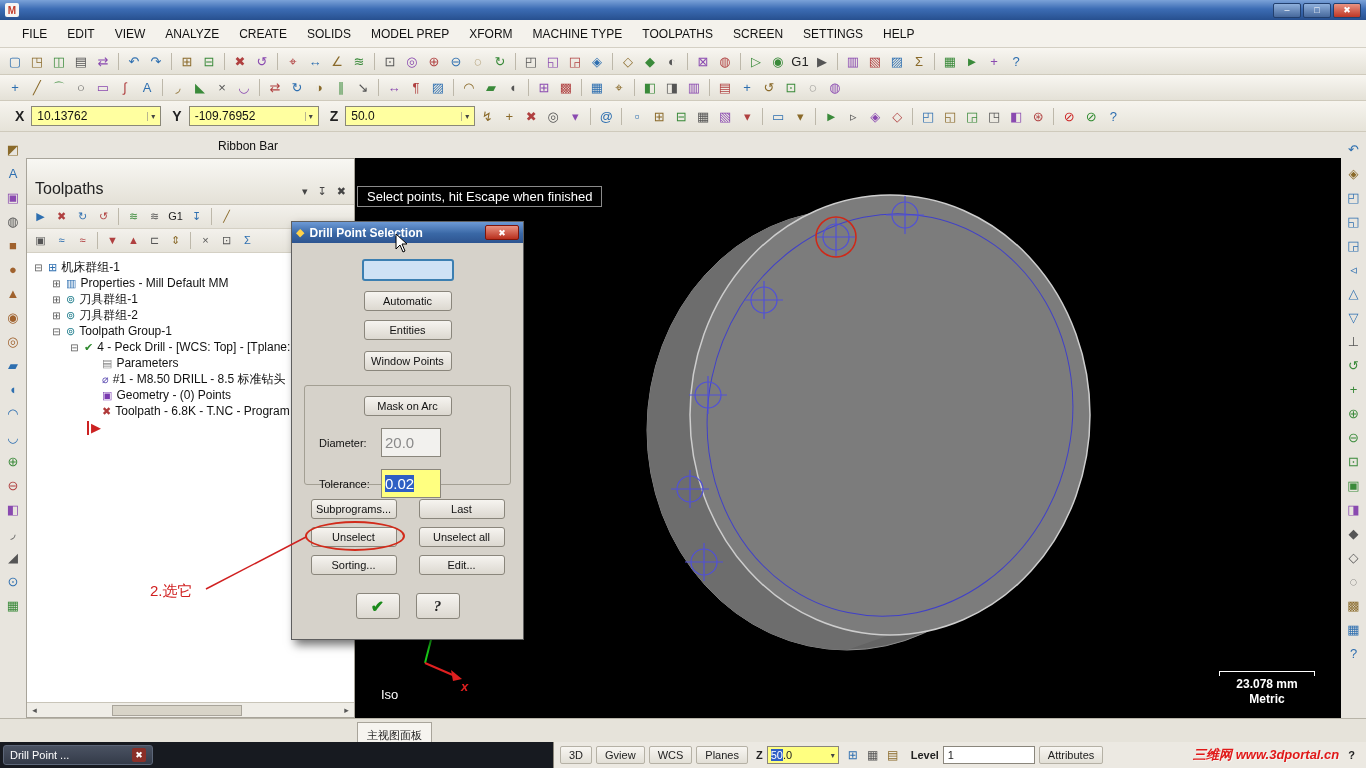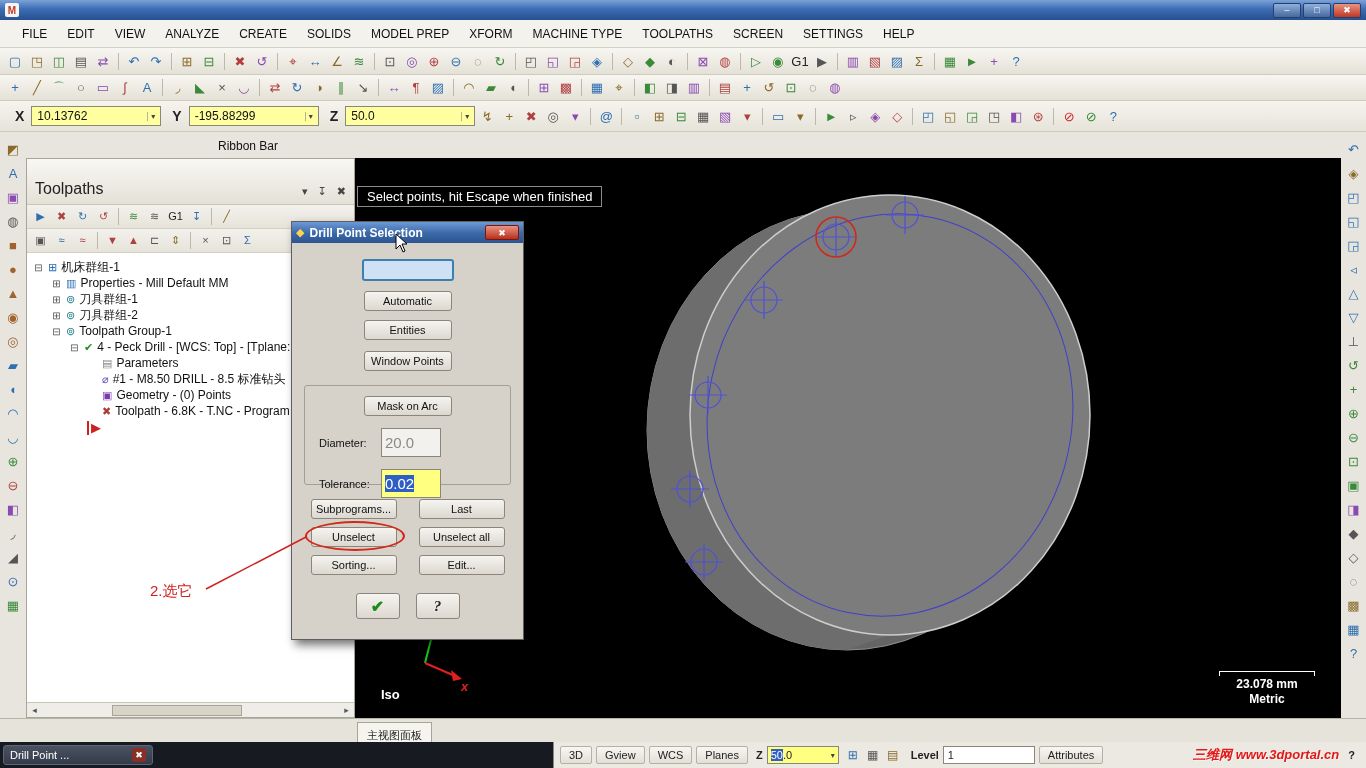--- a/index.html
+++ b/index.html
@@ -60,21 +60,21 @@
   .insert-arrow::before{content:"";position:absolute;left:60px;top:2px;width:2px;height:14px;background:#cc2222}
   .panel-hscroll{height:15px;background:#efede7;border-top:1px solid #c9c5b9;display:flex;align-items:center;font-size:9px;color:#555}
   .hs-btn{width:15px;text-align:center}
   .hthumb{width:130px;height:11px;background:#d8d4c8;border:1px solid #a8a49a;margin-left:70px}
   .hs-right{margin-left:auto}
 
   
   .viewport{position:absolute;left:355px;top:158px;width:986px;height:560px;background:#000}
   .vp-svg{position:absolute;left:0;top:0}
   .prompt{position:absolute;left:2px;top:28px;background:#000;border:1px solid #8a8a8a;color:#fff;font-size:13px;padding:2px 9px;white-space:nowrap}
-  .iso-label{position:absolute;left:26px;bottom:16px;color:#fff;font-weight:bold;font-size:13px}
+  .iso-label{position:absolute;left:26px;bottom:16px;color:#fff;font-weight:normal;font-size:13px}
   .scalebox{position:absolute;right:26px;bottom:12px;color:#fff;text-align:center;font-size:12px;font-weight:bold;line-height:1.2}
   .scale-line{border-top:1px solid #fff;border-left:1px solid #fff;border-right:1px solid #fff;height:5px;width:96px;margin:0 auto 1px}
 
   
   .dialog{position:absolute;left:291px;top:221px;width:233px;height:419px;background:#d6d2ca;border:1px solid #5f5f5f;box-shadow:4px 5px 9px rgba(0,0,0,.55);z-index:200}
   .dlg-title{height:21px;background:linear-gradient(#6d9ad6 0%,#3a68a6 55%,#2d5globe490 100%);background:linear-gradient(#6d9ad6 0%,#3a68a6 55%,#2d5490 100%);display:flex;align-items:center;padding:0 4px;gap:5px}
   .dlg-icon{color:#ffd24a;font-size:11px}
   .dlg-title-text{color:#fff;font-size:12px;font-weight:bold}
   .dlg-close{margin-left:auto;width:34px;height:15px;background:linear-gradient(#ea9382,#b82f1d);border:1px solid #7e150b;border-radius:2px;color:#fff;font-size:9px;display:flex;align-items:center;justify-content:center}
   .dlg-body{position:relative;height:398px}
@@ -252,21 +252,21 @@
   </div>
 
   <div class="coordrow">
     <span class="coord-label">X</span>
     <span class="coord-field">
       <span>10.13762</span>
         <span class="dd">▾</span>
     </span>
     <span class="coord-label">Y</span>
     <span class="coord-field">
-      <span>-195.88299</span>
+      <span>-109.76952</span>
         <span class="dd">▾</span>
     </span>
     <span class="coord-label">Z</span>
     <span class="coord-field">
       <span>50.0</span>
         <span class="dd">▾</span>
     </span>
     <span style="display:flex;align-items:center;gap:2px">
       <span class="ic" style="color: rgb(138, 106, 42);">↯</span>
         <span class="ic">+</span>

